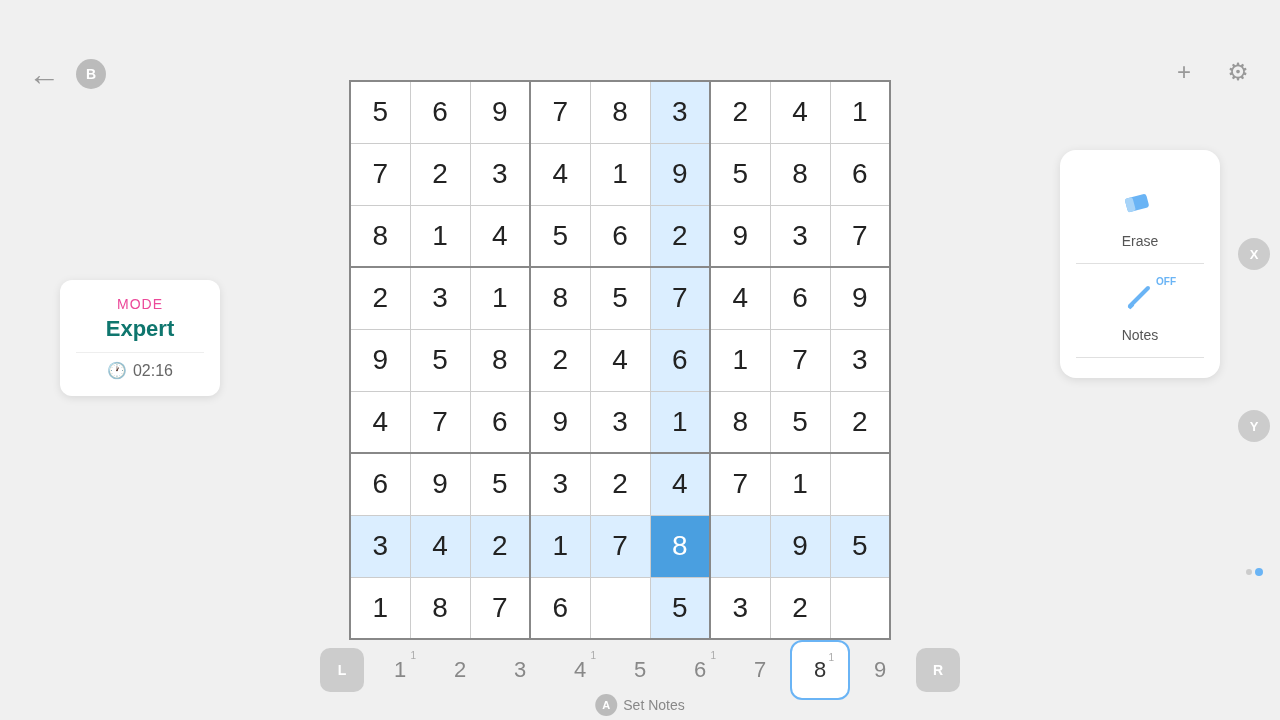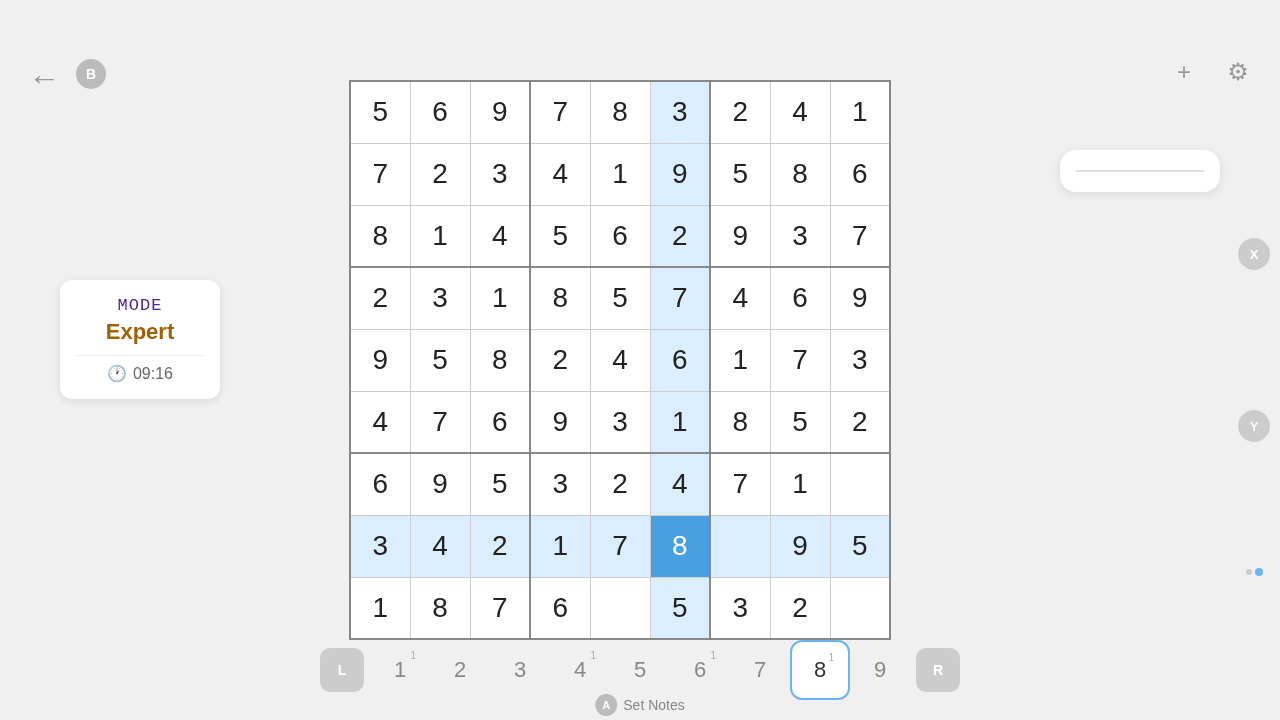--- a/index.html
+++ b/index.html
@@ -53,30 +53,29 @@
       left: 60px;
       top: 280px;
       width: 160px;
       background: white;
       border-radius: 12px;
       padding: 16px;
       text-align: center;
       box-shadow: 0 2px 8px rgba(0,0,0,0.1);
     }
     .mode-label {
-      font-size: 17px;
-      color: #4c1d95;
+      font-size: 14px;
+      color: #ec4899;
       text-transform: uppercase;
       letter-spacing: 1px;
-      font-family: Liberation Mono, monospace;
     }
     .mode-value {
       font-size: 22px;
       font-weight: bold;
-      color: #a16207;
+      color: #0f766e;
       margin: 4px 0 10px 0;
     }
     .mode-divider {
       border: none;
       border-top: 1px solid #eee;
       margin: 8px 0;
     }
     .timer-row {
       display: flex;
       align-items: center;
@@ -313,35 +312,55 @@
     <div class="b-badge">B</div>
   </div>
 </div>
 
 <div id="mode-card">
   <div class="mode-label">MODE</div>
   <div class="mode-value">Expert</div>
   <hr class="mode-divider">
   <div class="timer-row">
     <span class="timer-icon">🕐</span>
-    <span class="timer-value">09:16</span>
+    <span class="timer-value">02:16</span>
   </div>
 </div>
 
 <div id="right-controls">
   <div style="display:flex;gap:10px;align-items:center;">
     <div class="plus-btn">+</div>
     <div class="gear-btn">⚙</div>
   </div>
 </div>
 
 <div id="side-panel">
 
+  <div class="panel-item">
+    <div class="panel-icon">
+      <svg width="36" height="36" viewBox="0 0 36 36">
+        <rect x="4" y="12" width="22" height="14" rx="3" fill="#6ab4f5" transform="rotate(-15 15 19)"></rect>
+        <rect x="4" y="12" width="8" height="14" rx="2" fill="#a8d4f8" transform="rotate(-15 15 19)"></rect>
+      </svg>
+    </div>
+    <span class="panel-label">Erase</span>
+  </div>
   <hr class="panel-item-divider">
 
+  <div class="panel-item">
+    <div class="panel-icon" style="position:relative;">
+      <svg class="pencil-svg" viewBox="0 0 36 36">
+        <line x1="8" y1="28" x2="26" y2="10" stroke="#6ab4f5" stroke-width="4" stroke-linecap="round"></line>
+        <polygon points="24,8 30,14 26,10" fill="#6ab4f5"></polygon>
+        <rect x="6" y="26" width="6" height="4" rx="1" fill="#6ab4f5" transform="rotate(-45 9 28)"></rect>
+      </svg>
+      <span style="position:absolute;top:-2px;right:-18px;font-size:10px;color:#6ab4f5;font-weight:bold;">OFF</span>
+    </div>
+    <span class="panel-label">Notes</span>
+  </div>
   <hr class="panel-item-divider">
 
 </div>
 
 <div class="x-btn">X</div>
 
 <div class="y-btn">Y</div>
 
 <div class="dots-btn" style="position:absolute;right:10px;top:556px;">
   <svg width="22" height="22" viewBox="0 0 22 22">

